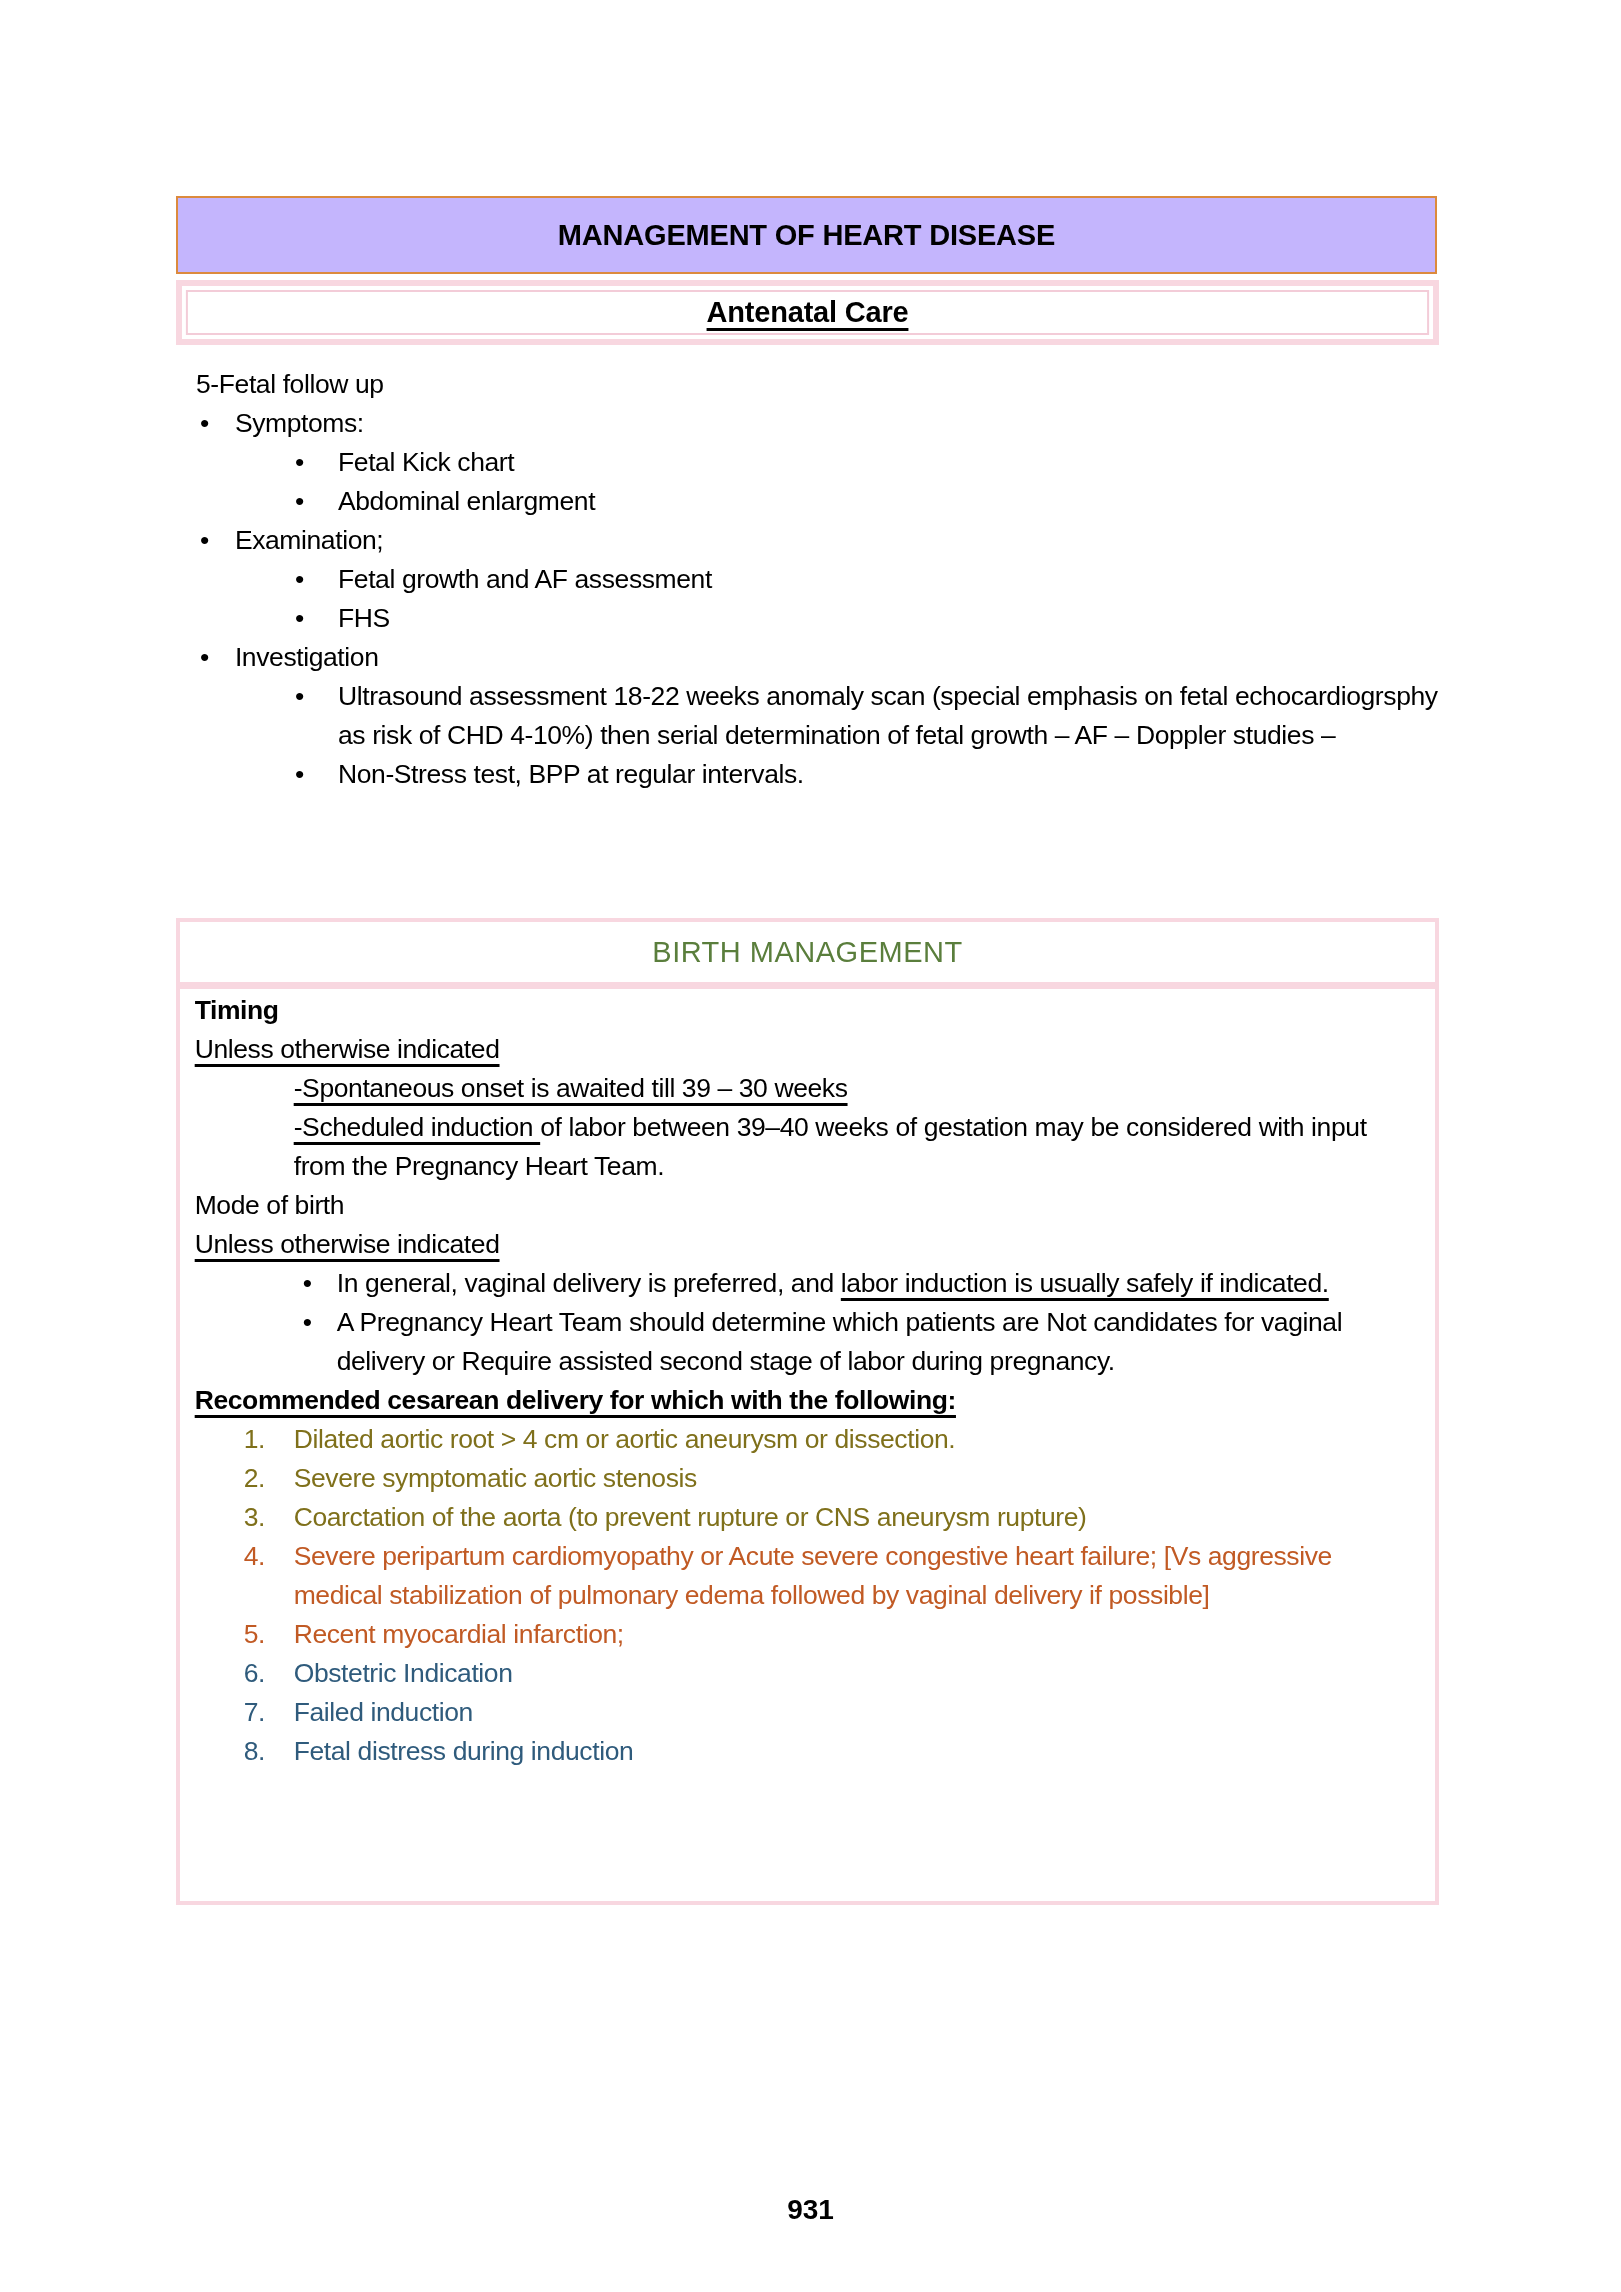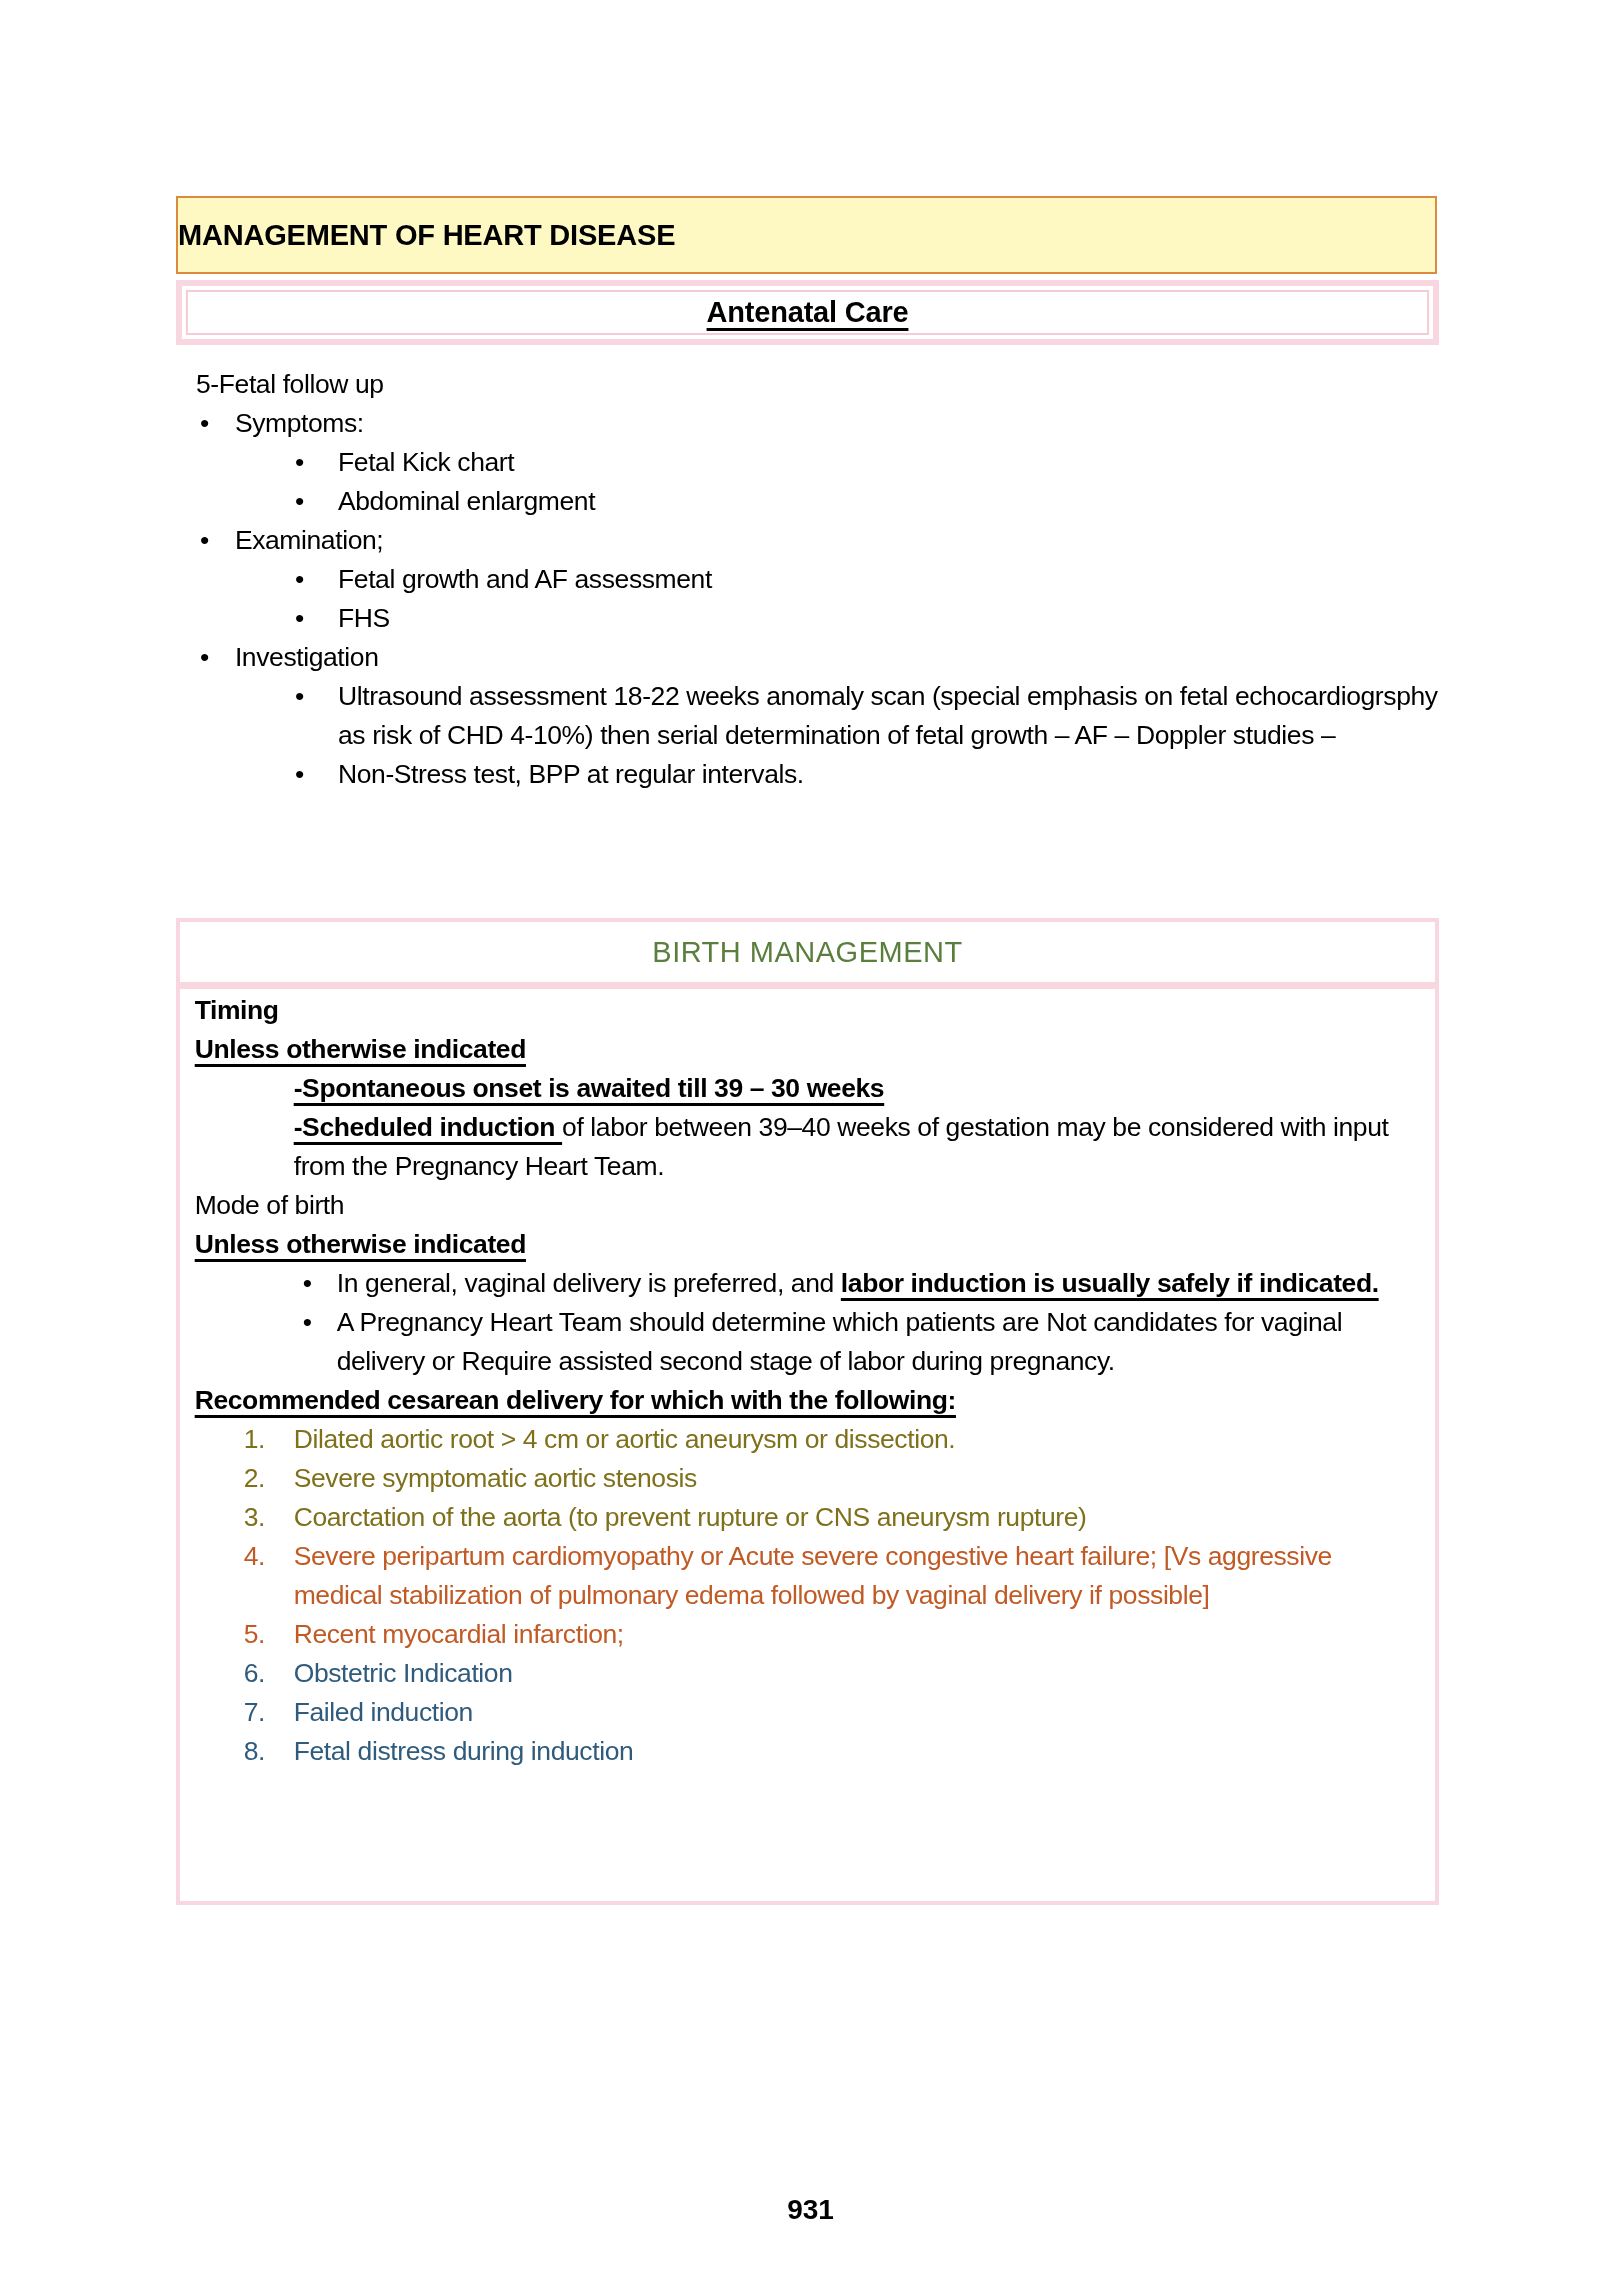--- a/index.html
+++ b/index.html
@@ -4,36 +4,36 @@
 <style>
   html,body{margin:0;padding:0;background:#ffffff;}
   body{
     width:1621px;height:2293px;position:relative;overflow:hidden;
     font-family:"Liberation Sans","DejaVu Sans",sans-serif;color:#000;
   }
   .page{position:absolute;inset:0;}
   
   .box1{
     position:absolute;left:176px;top:196px;width:1261px;height:78px;box-sizing:border-box;
-    background:#fef9c3;border:2px solid #dc8a3d;
-    display:flex;align-items:center;justify-content:flex-start;
+    background:#c4b5fd;border:2px solid #dc8a3d;
+    display:flex;align-items:center;justify-content:center;
     font-size:29px;font-weight:700;letter-spacing:-0.2px;
   }
   .box2{
     position:absolute;left:176px;top:280px;width:1263px;height:65px;box-sizing:border-box;
     background:#ffffff;border:6.9px solid #f8d7e0;
     box-shadow:inset 0 0 0 3.9px #ffffff, inset 0 0 0 5.9px #f3ccd8;
     display:flex;align-items:center;justify-content:center;
     font-size:29px;font-weight:700;letter-spacing:-0.2px;
   }
   .box2 .u-title{text-decoration:underline;text-decoration-thickness:2.9px;text-underline-offset:5.9px;}
   
   .doc-text{font-size:26.5px;line-height:39px;letter-spacing:-0.4px;}
   .b{font-weight:700;}
-  .u{text-decoration:underline;text-decoration-thickness:2.9px;text-underline-offset:5.9px;font-weight:bold;}
+  .u{text-decoration:underline;text-decoration-thickness:2.9px;text-underline-offset:5.9px;}
   .li{display:flex;align-items:flex-start;}
   .blt{flex:none;}
   .txt{flex:1;min-width:0;}
   
   .antenatal{position:absolute;left:196px;top:365px;width:1259px;}
   .antenatal .l1{padding-left:3.9px;}
   .antenatal .l1 .blt{width:35px;}
   .antenatal .l2{padding-left:99px;}
   .antenatal .l2 .blt{width:43px;}
   

